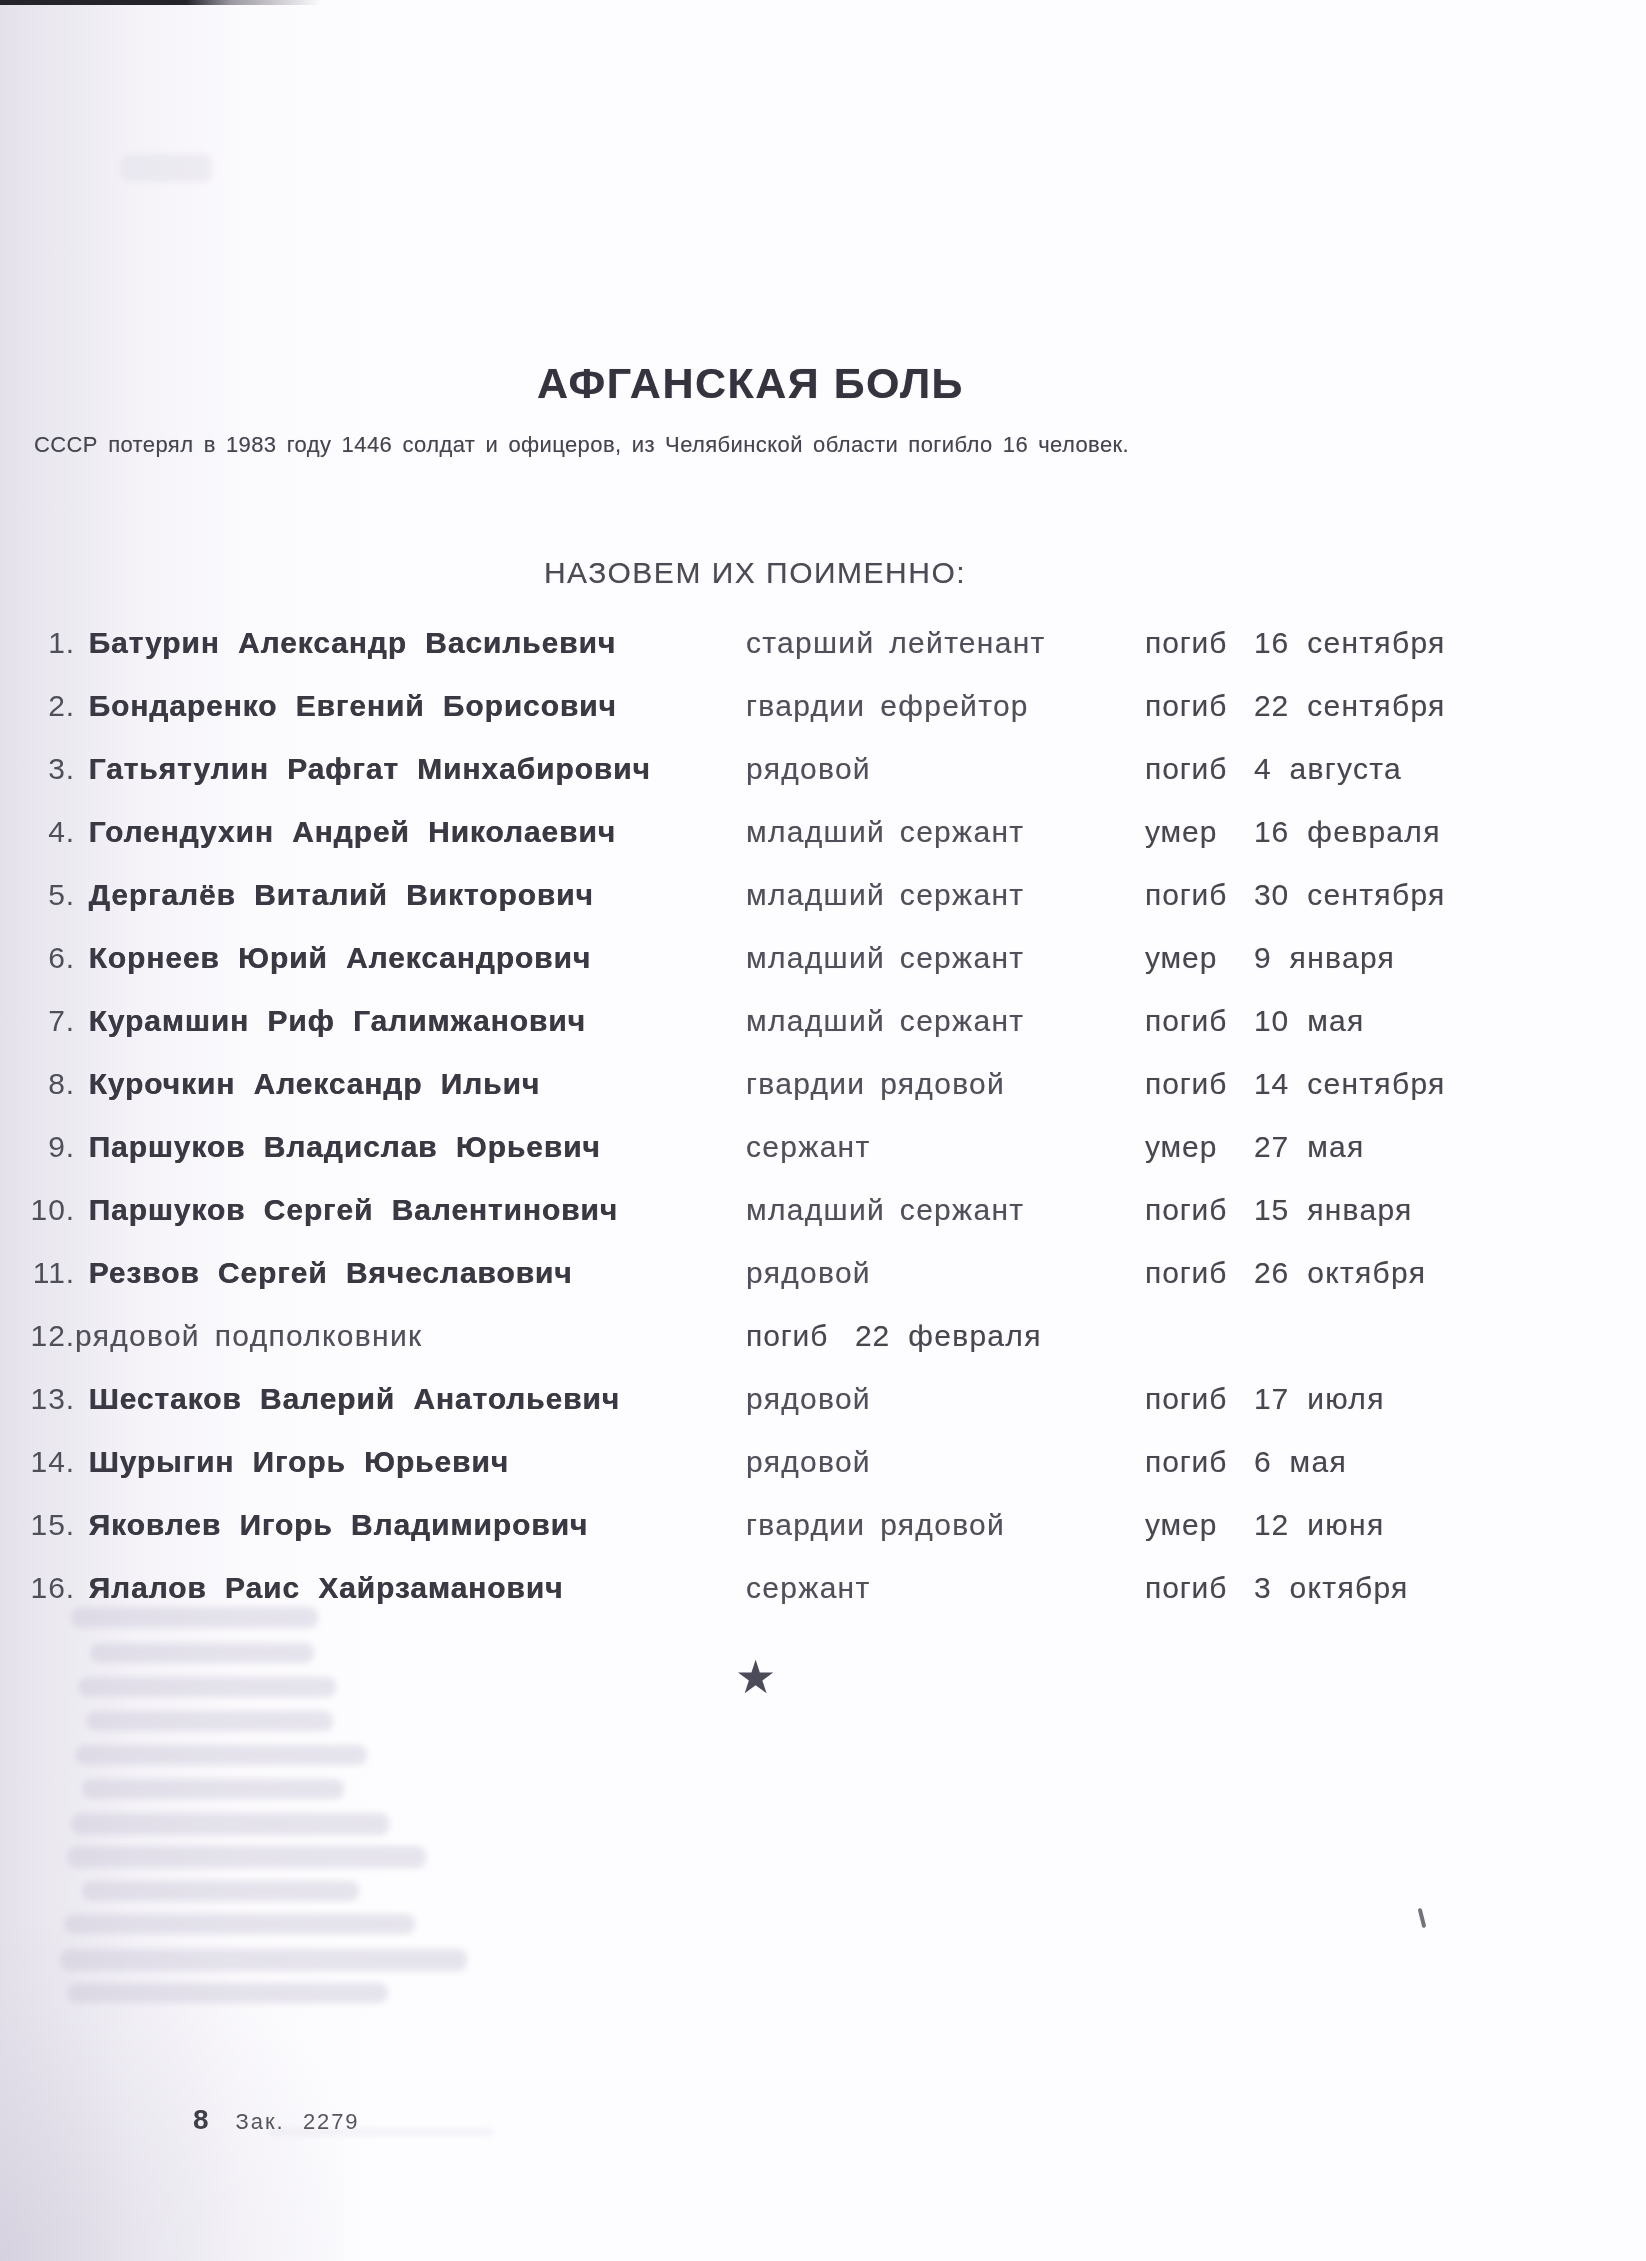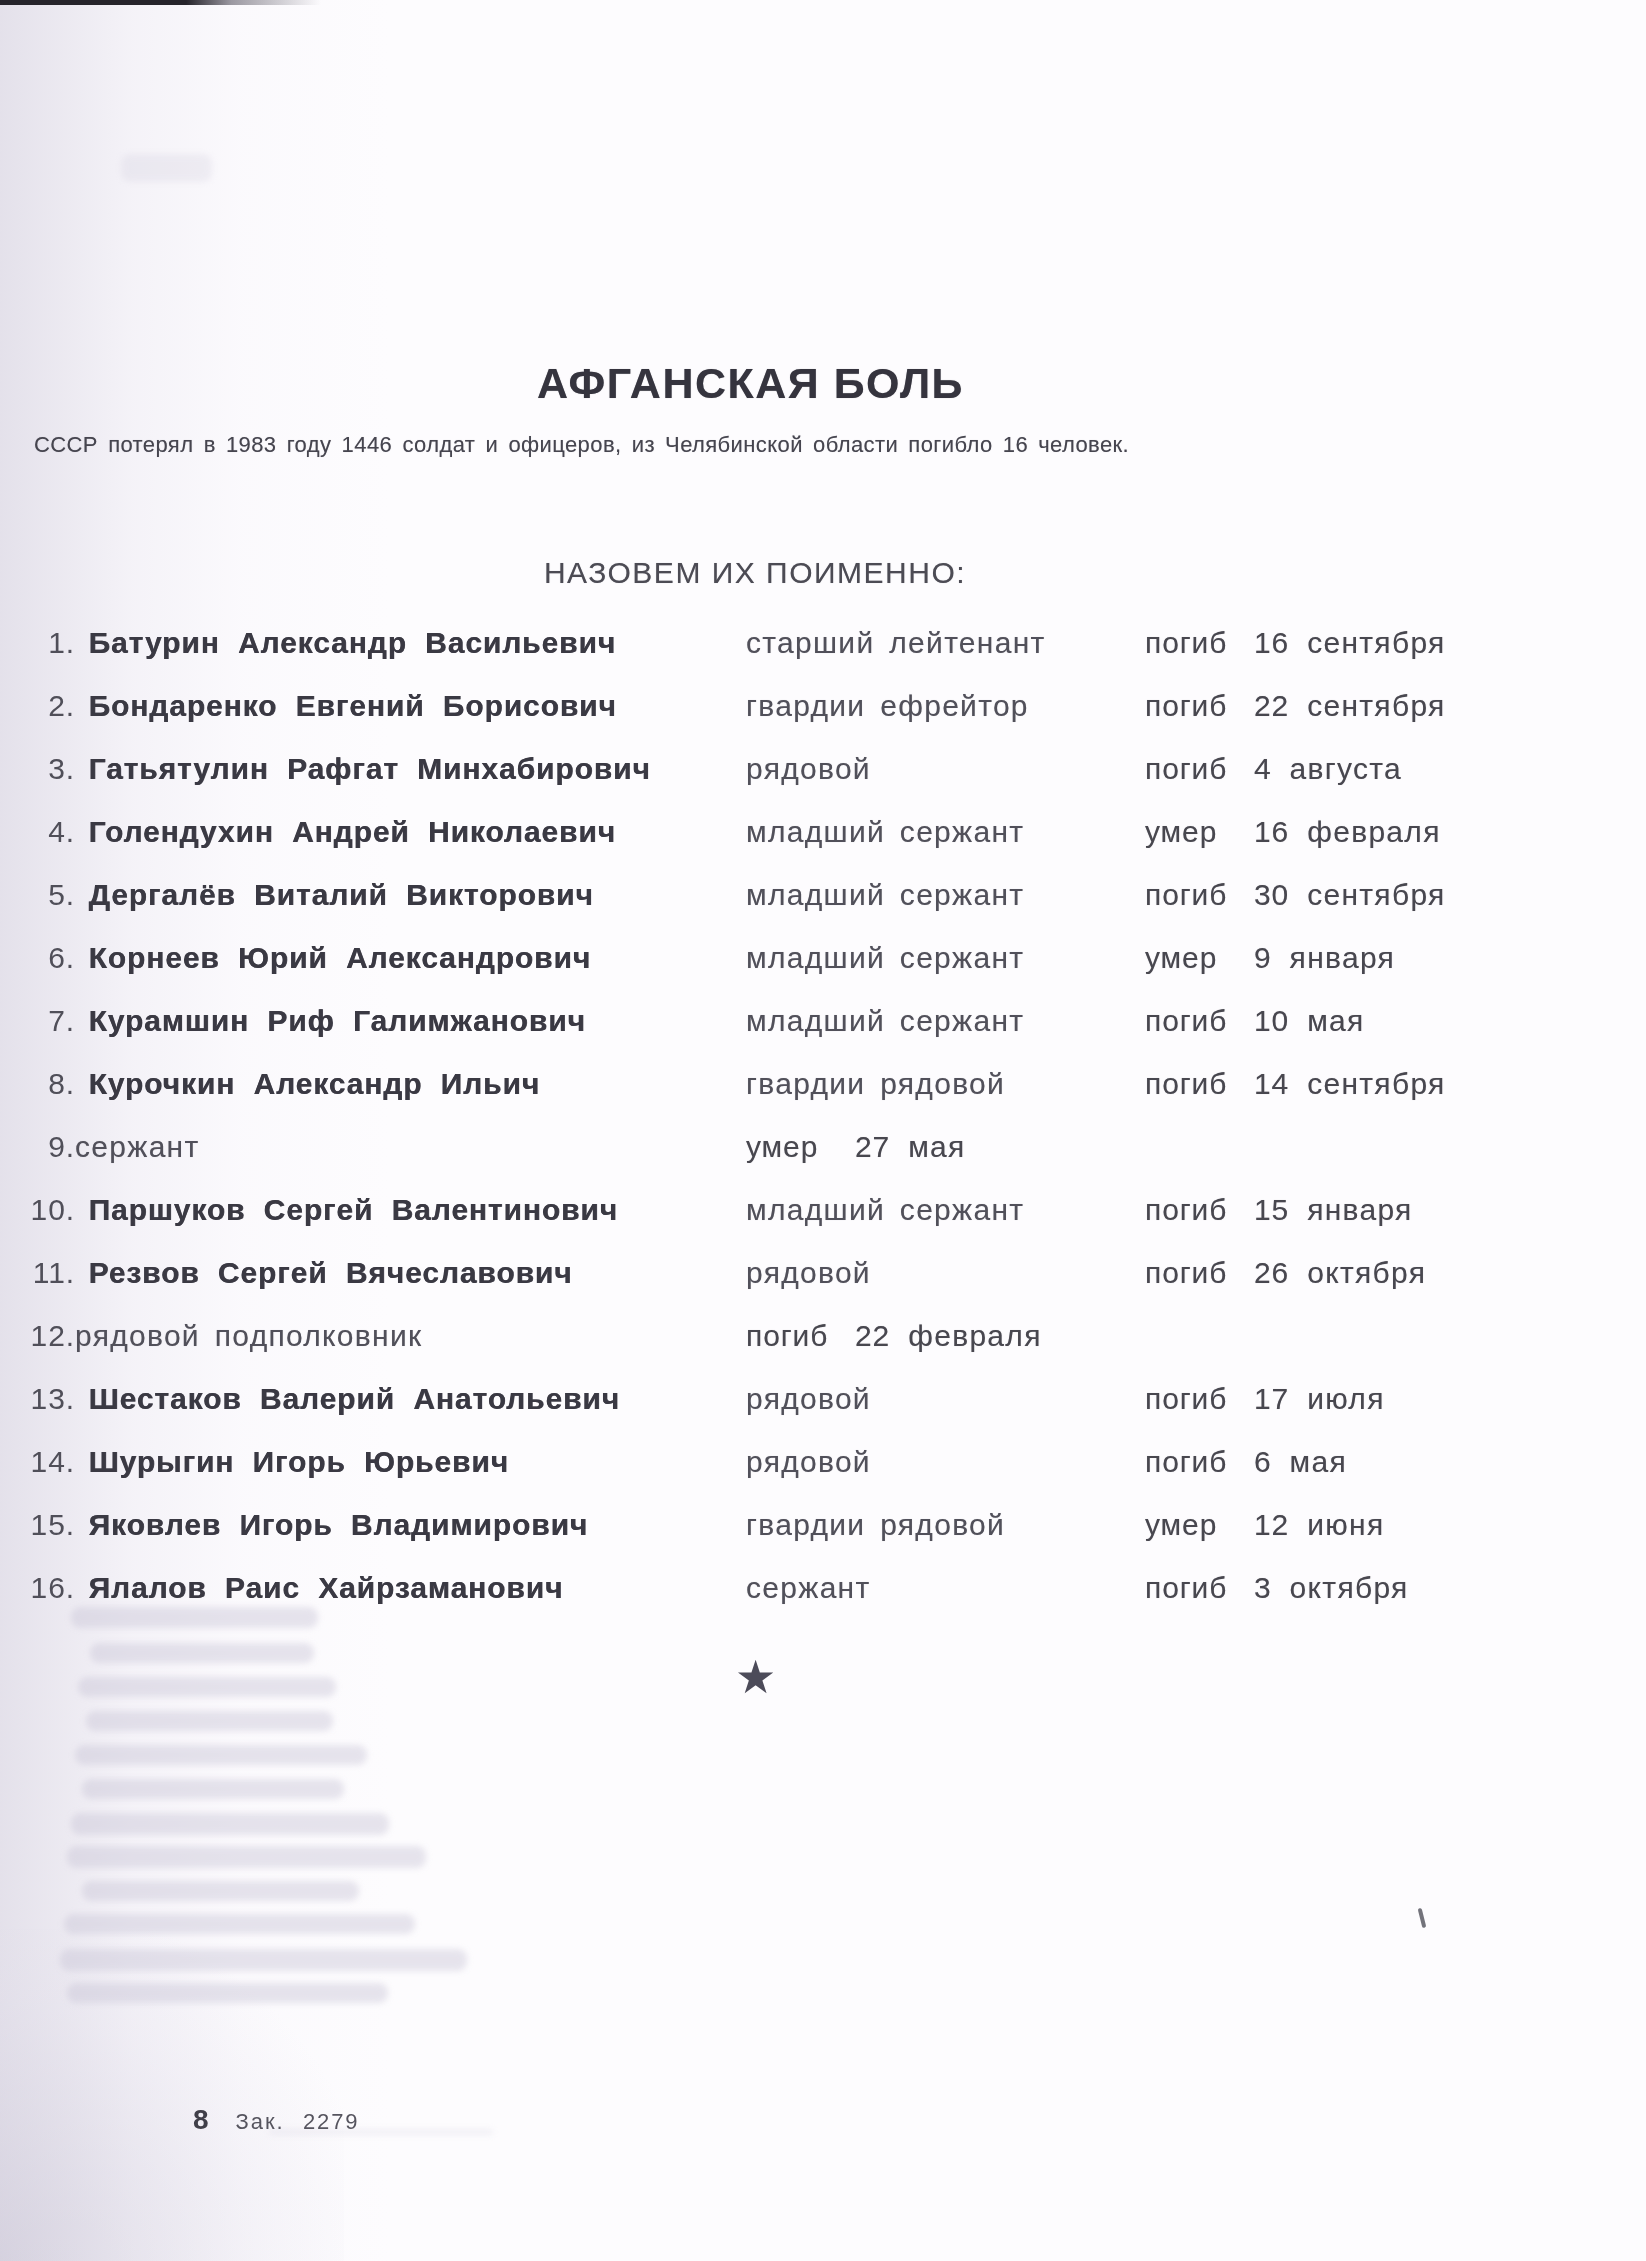--- a/index.html
+++ b/index.html
@@ -185,20 +185,21 @@
     <span class="num">8.</span>
     <span class="name">Курочкин Александр Ильич</span>
     <span class="rank">гвардии рядовой</span>
     <span class="fate">
       <span class="verb">погиб</span><span class="day">14</span><span class="month">сентября</span>
     </span>
   </div>
 
   <div class="row">
     <span class="num">9.</span>
+    <span class="name">Паршуков Владислав Юрьевич</span>
     <span class="rank">сержант</span>
     <span class="fate">
       <span class="verb">умер</span><span class="day">27</span><span class="month">мая</span>
     </span>
   </div>
 
   <div class="row">
     <span class="num">10.</span>
     <span class="name">Паршуков Сергей Валентинович</span>
     <span class="rank">младший сержант</span>

